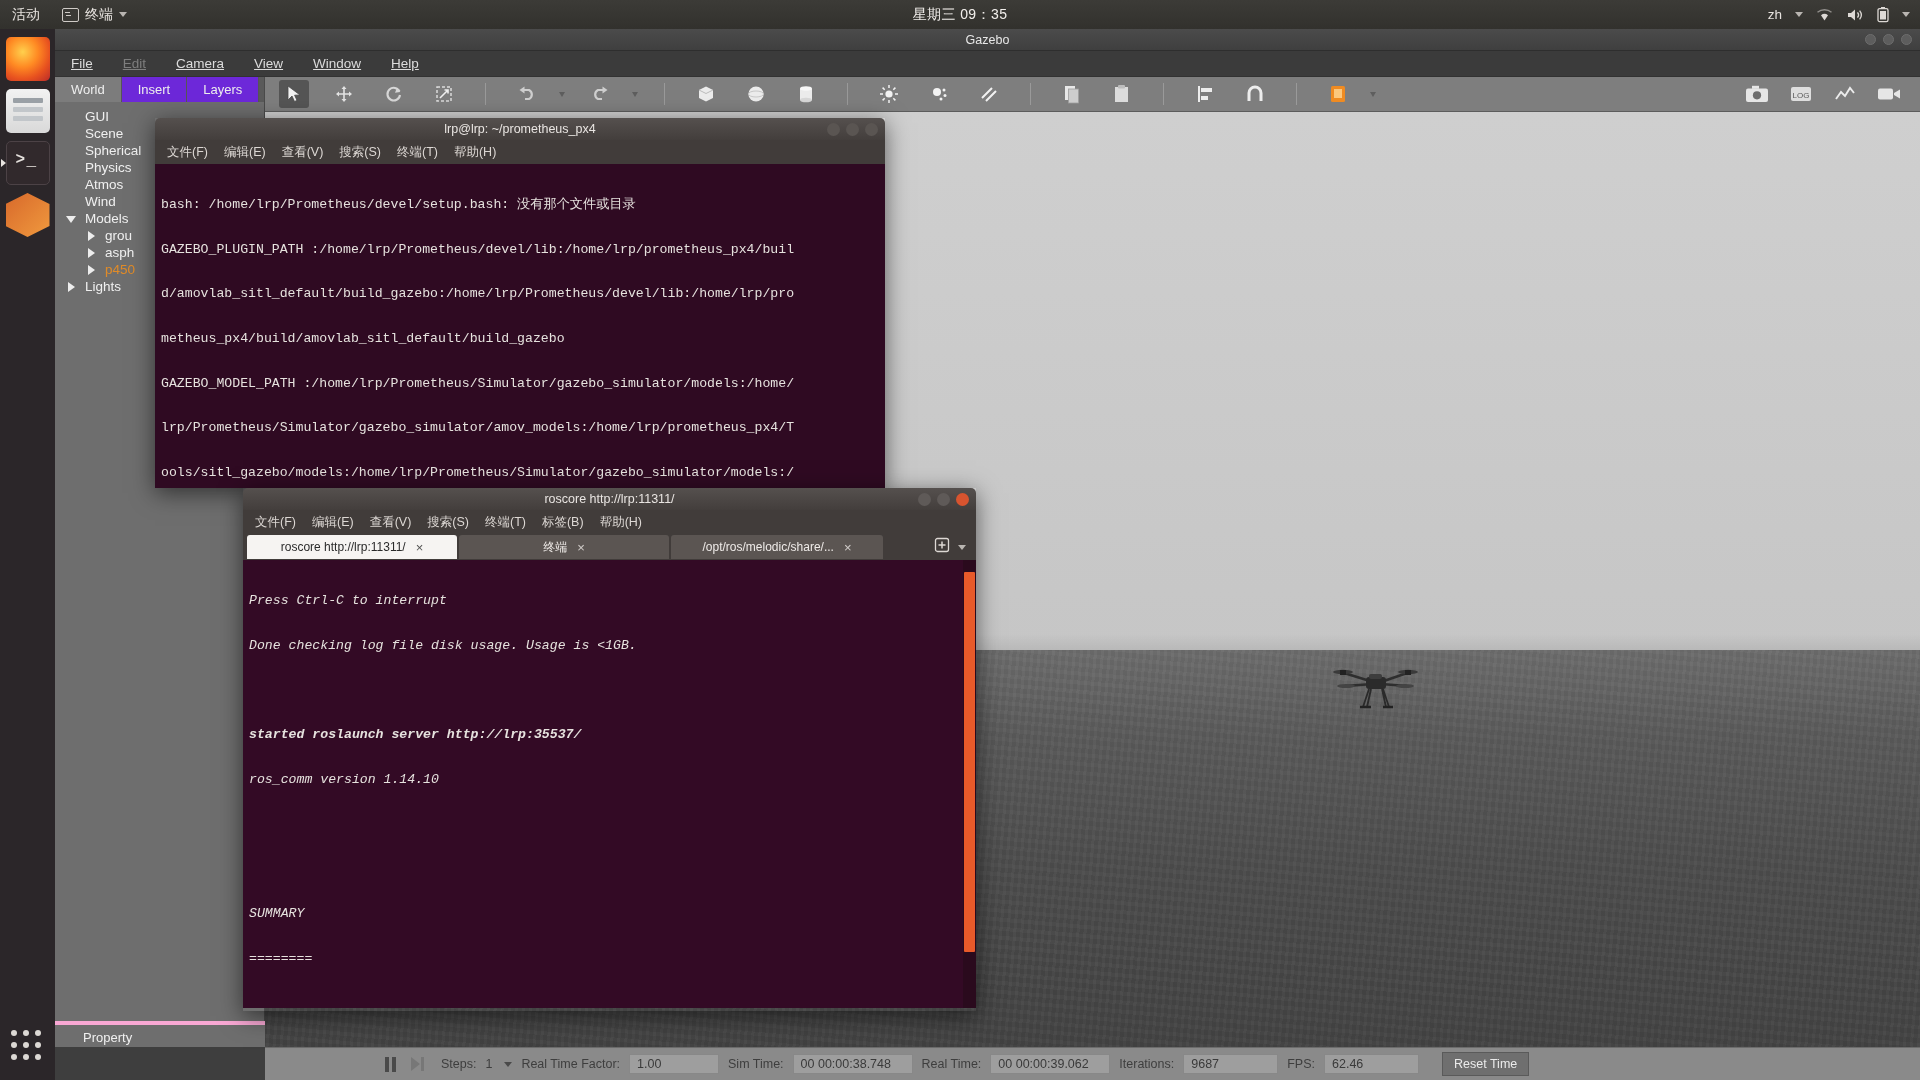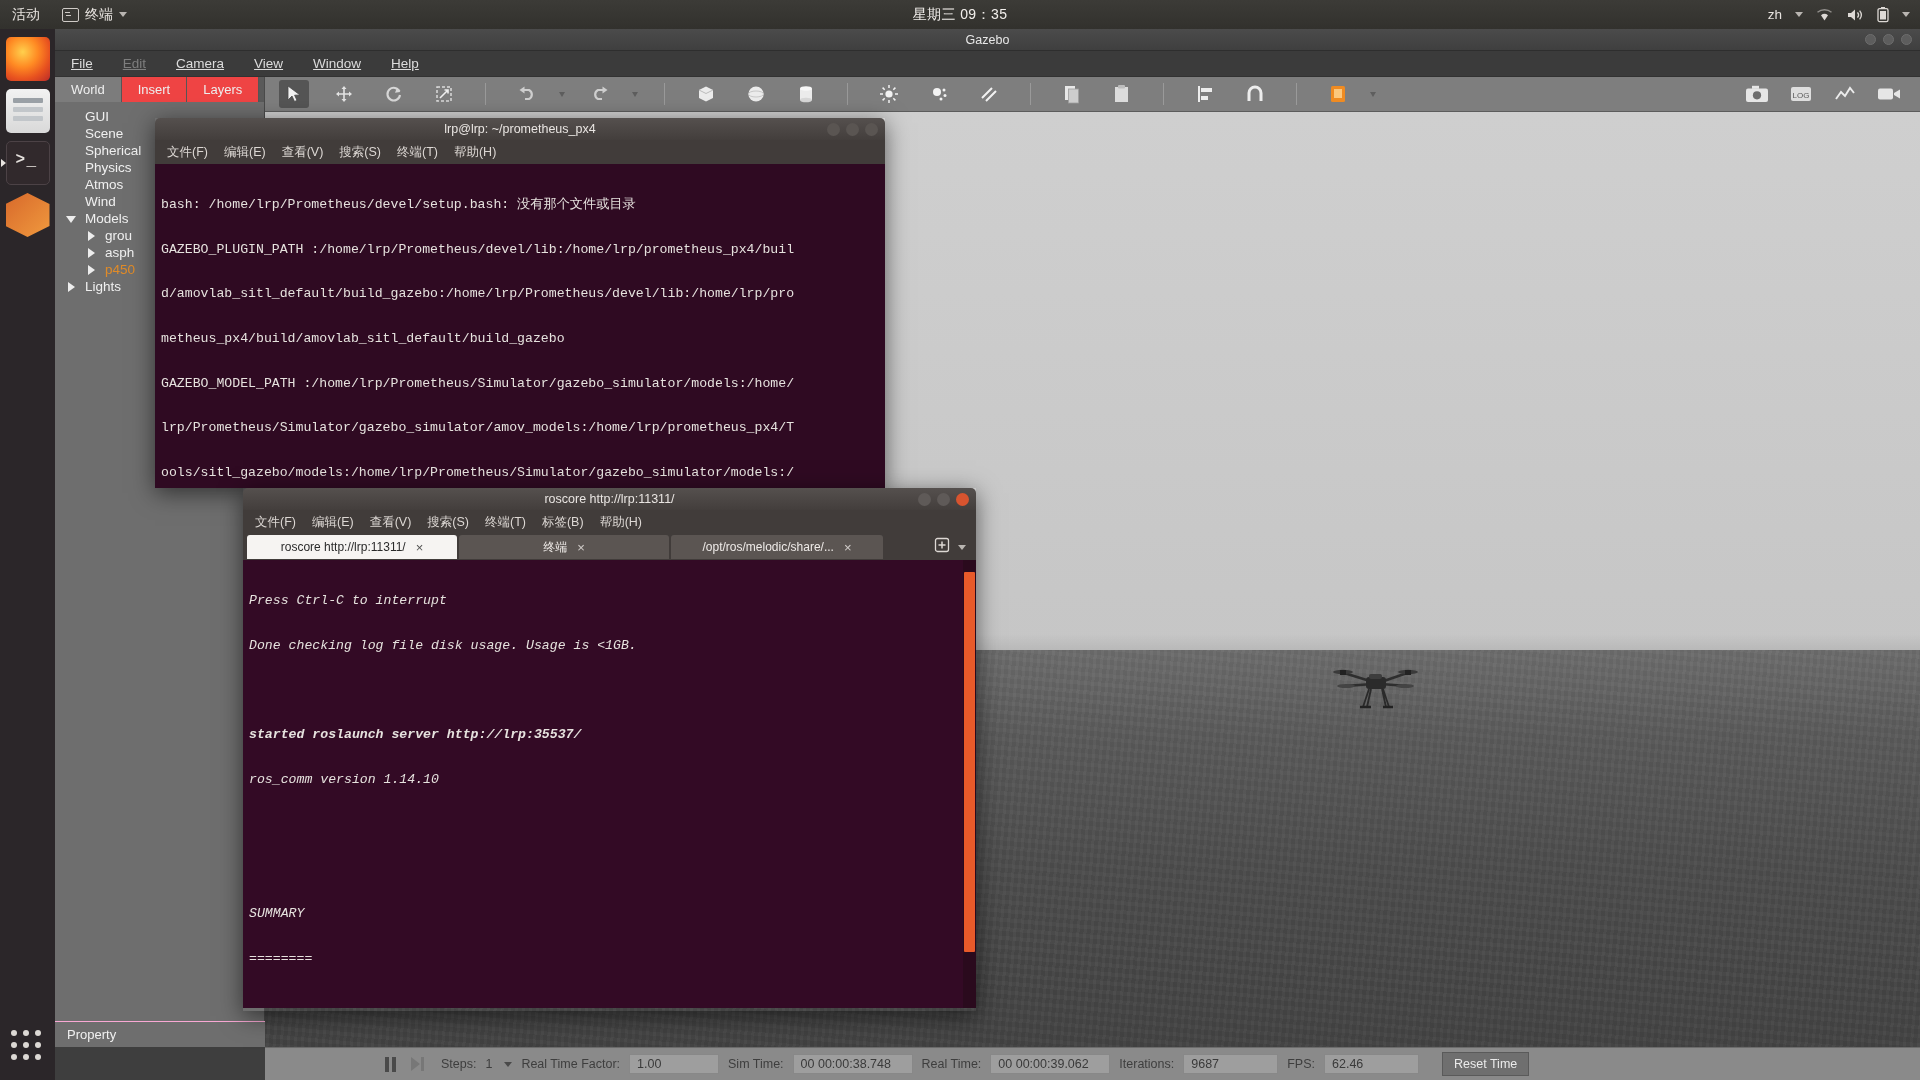--- a/index.html
+++ b/index.html
@@ -75,31 +75,31 @@
   .gz-menubar { height:26px; background:#3b3b3b; display:flex; align-items:center; padding-left:16px; gap:30px; border-bottom:1px solid #323232; }
   .gz-menu { color:#dcdcdc; font-size:13.5px; }
   .gz-menu u { text-decoration: underline; }
   .gz-menu.disabled { color:#7e7e7e; }
 
   .gz-body { position:absolute; top:48px; left:0; right:0; bottom:0; }
 
   
   .gz-left { position:absolute; left:0; top:0; width:210px; bottom:33px; background:#6e6e6e; border-right:1px solid #4a4a4a; }
   .gz-tabs { display:flex; height:25px; background:#5a5a5a; }
-  .gz-tab { flex:0 0 auto; padding:0 16px; height:25px; line-height:25px; font-size:13px; color:#eeeeee; background:#ef4444; border-right:1px solid #565656; }
+  .gz-tab { flex:0 0 auto; padding:0 16px; height:25px; line-height:25px; font-size:13px; color:#eeeeee; background:#6d28d9; border-right:1px solid #565656; }
   .gz-tab.active { background:#7c7c7c; }
   .gz-tree { padding:6px 0 0 28px; }
   .gz-tree .node { font-size:13.5px; color:#f0f0f0; height:17px; line-height:17px; position:relative; padding-left:2px; white-space:nowrap;}
   .gz-tree .child { padding-left:22px; }
   .gz-tree .child.sel { color:#e08b28; }
   .tri { position:absolute; width:0;height:0; }
   .tri.closed { left:-15px; top:4px; border-top:5px solid transparent;border-bottom:5px solid transparent;border-left:7px solid #ededed; }
   .tri.open { left:-17px; top:6px; border-left:5px solid transparent;border-right:5px solid transparent;border-top:7px solid #ededed; }
   .tri.child-tri.closed { left:5px; }
-  .gz-prop { position:absolute; bottom:0; left:0; width:210px; height:26px; background:#6e6e6e; border-top:1px solid #f9a8d4; }
+  .gz-prop { position:absolute; bottom:0; left:0; width:210px; height:26px; background:#6e6e6e; border-top:4px solid #f9a8d4;padding-left:16px; }
   .gz-prop span { display:block; padding:5px 0 0 12px; font-size:13px; color:#f0f0f0; }
 
   
   .gz-toolbar { position:absolute; left:210px; top:0; right:0; height:35px; background:#7e7e7e; border-bottom:1px solid #5c5c5c; display:flex; align-items:center; padding-left:14px; gap:20px;}
   .tb { width:30px;height:28px; display:flex;align-items:center;justify-content:center; border-radius:3px; position:relative;}
   .tb.sel { background:#555; }
   .tb-sep { width:1px; height:22px; background:#9a9a9a; margin:0 6px; }
   .tb-caret { width:0;height:0;border-left:3.5px solid transparent;border-right:3.5px solid transparent;border-top:5px solid #5e5e5e; margin-left:-3px; align-self:center;}
   .tb svg { display:block; }
   .tb-right { position:absolute; right:16px; display:flex; align-items:center; gap:14px; }

